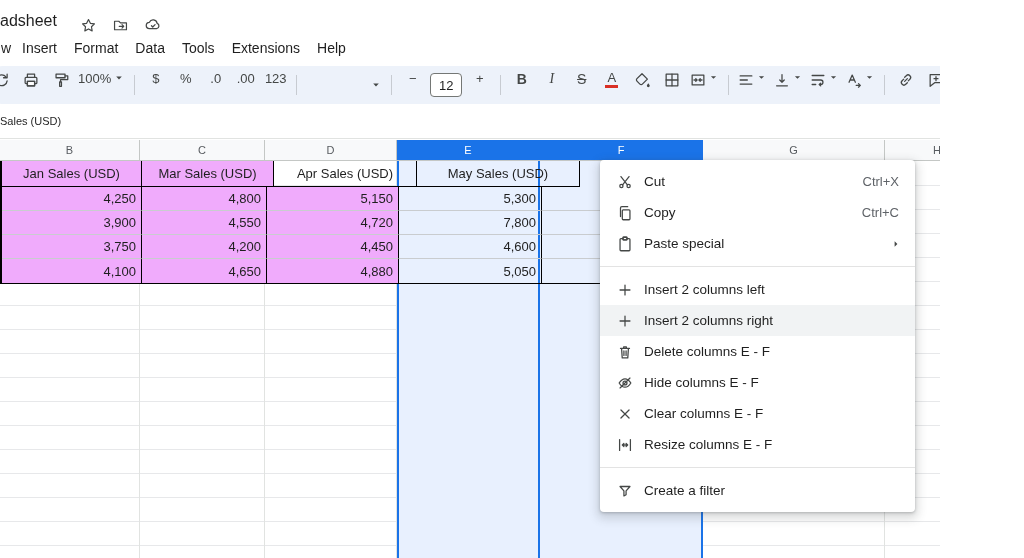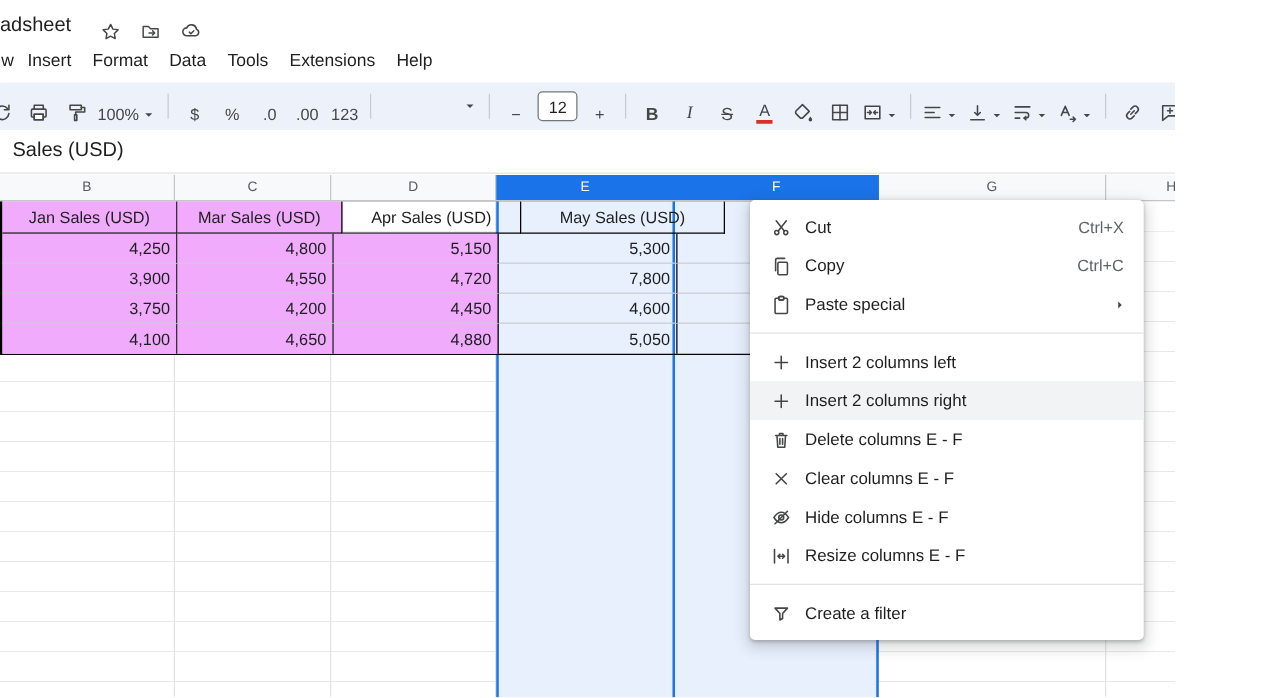--- a/index.html
+++ b/index.html
@@ -10,37 +10,37 @@
   .titlebar{position:absolute;top:0;left:0;right:0;height:64px;background:#fff;}
   .doc-title{position:absolute;left:0;top:12px;font-size:16px;color:#1f1f1f;white-space:nowrap;}
   .title-icons{position:absolute;left:80px;top:16px;display:flex;gap:15px;align-items:center;}
   .menubar{position:absolute;left:22px;top:38px;display:flex;gap:17px;font-size:14px;color:#1f1f1f;height:20px;line-height:20px;}
   .menu-fragment{position:absolute;left:1px;top:38px;font-size:14px;height:20px;line-height:20px;}
   .menubar span{cursor:default;}
 
   
   .toolbar{position:absolute;top:66px;left:-16px;width:1080px;height:38px;background:#edf2fa;
            border-radius:19px;display:flex;align-items:center;padding:0 4px 0 14px;gap:1px;box-sizing:border-box;}
-  .tbtn{height:28px;min-width:25px;display:flex;align-items:flex-end;justify-content:center;
+  .tbtn{height:28px;min-width:25px;display:flex;align-items:flex-start;justify-content:center;
         border-radius:4px;color:#444746;font-size:13px;gap:0;padding:0 2px;white-space:nowrap;}
   .tbtn.wide{min-width:40px;}
   .tdiv{width:1px;height:20px;background:#c7cbd1;margin:0 5px;flex:none;}
   .zoom-label{font-size:13px;color:#444746;margin-right:1px;}
   .font-select{width:78px;height:26px;display:flex;align-items:center;justify-content:flex-end;border-radius:4px;}
   .size-box{width:30px;height:22px;border:1px solid #747775;border-radius:4px;display:flex;align-items:center;
             justify-content:center;font-size:13px;color:#1f1f1f;margin:0 2px;background:#fff;}
   .b-bold{font-weight:700;font-size:14px;}
   .b-italic{font-style:italic;font-size:14px;font-family:"Liberation Serif","DejaVu Serif",serif;}
   .b-strike{text-decoration:line-through;font-size:14px;}
   .b-color{display:flex;flex-direction:column;align-items:center;line-height:13px;font-size:13px;}
   .b-color .bar{width:13px;height:3px;background:#d93025;margin-top:1px;}
 
   
   .formula-bar{position:absolute;top:104px;left:0;right:0;height:34px;border-bottom:1px solid #e1e3e1;
-               display:flex;align-items:center;padding-left:10px;font-size:16px;color:#1f1f1f;}
+               display:flex;align-items:center;padding-left:0;font-size:11px;color:#1f1f1f;}
 
   
   .grid{position:absolute;top:140px;left:0;right:0;bottom:0;background:#fff;}
   .colrow{display:flex;height:20px;background:#f8f9fa;border-bottom:1px solid #c4c7c5;position:relative;z-index:3;}
   .colh{box-sizing:border-box;border-right:1px solid #c4c7c5;display:flex;align-items:center;justify-content:center;
         font-size:11px;color:#575b5f;flex:none;}
   .colh.sel{background:#1a73e8;color:#fff;border-right-color:#1a73e8;}
   .vline{position:absolute;top:20px;bottom:0;width:1px;background:#e1e3e1;z-index:0;}
   .hlines{position:absolute;left:0;right:0;top:45px;bottom:0;z-index:0;
           background-image:repeating-linear-gradient(to bottom,#e7e8ea 0 1px,transparent 1px 24px);}
@@ -408,38 +408,38 @@
       </div>
       <div class="mitem">
         <span class="micon" data-icon="trash-icon">
           <svg viewBox="0 0 20 20" width="18" height="18">
             <path d="M5 6h10M8.5 6V4.2h3V6M6.2 6l.7 10.5h6.2L13.8 6M8.8 8.8v5M11.2 8.8v5"></path>
           </svg>
         </span>
         <span class="mlabel">Delete columns E - F</span>
       </div>
       <div class="mitem">
-        <span class="micon" data-icon="x-icon">
-          <svg viewBox="0 0 20 20" width="18" height="18">
-            <path d="M5.5 5.5l9 9M14.5 5.5l-9 9"></path>
-          </svg>
-        </span>
-        <span class="mlabel">Clear columns E - F</span>
-      </div>
-      <div class="mitem">
         <span class="micon" data-icon="eye-off-icon">
           <svg viewBox="0 0 20 20" width="18" height="18">
             <path d="M3.5 10c2-3.2 4.2-4.7 6.5-4.7s4.5 1.5 6.5 4.7c-2 3.2-4.2 4.7-6.5 4.7S5.5 13.2 3.5 10z"></path>
             <circle cx="10" cy="10" r="2.2"></circle>
             <path d="M4.5 15.5l11-11"></path>
           </svg>
         </span>
         <span class="mlabel">Hide columns E - F</span>
       </div>
       <div class="mitem">
+        <span class="micon" data-icon="x-icon">
+          <svg viewBox="0 0 20 20" width="18" height="18">
+            <path d="M5.5 5.5l9 9M14.5 5.5l-9 9"></path>
+          </svg>
+        </span>
+        <span class="mlabel">Clear columns E - F</span>
+      </div>
+      <div class="mitem">
         <span class="micon" data-icon="resize-icon">
           <svg viewBox="0 0 20 20" width="18" height="18">
             <path d="M4 4v12M16 4v12M7 10h6M7 10l1.8-1.8M7 10l1.8 1.8M13 10l-1.8-1.8M13 10l-1.8 1.8"></path>
           </svg>
         </span>
         <span class="mlabel">Resize columns E - F</span>
       </div>
       <div class="mdiv"></div>
       <div class="mitem">
         <span class="micon" data-icon="filter-icon">

